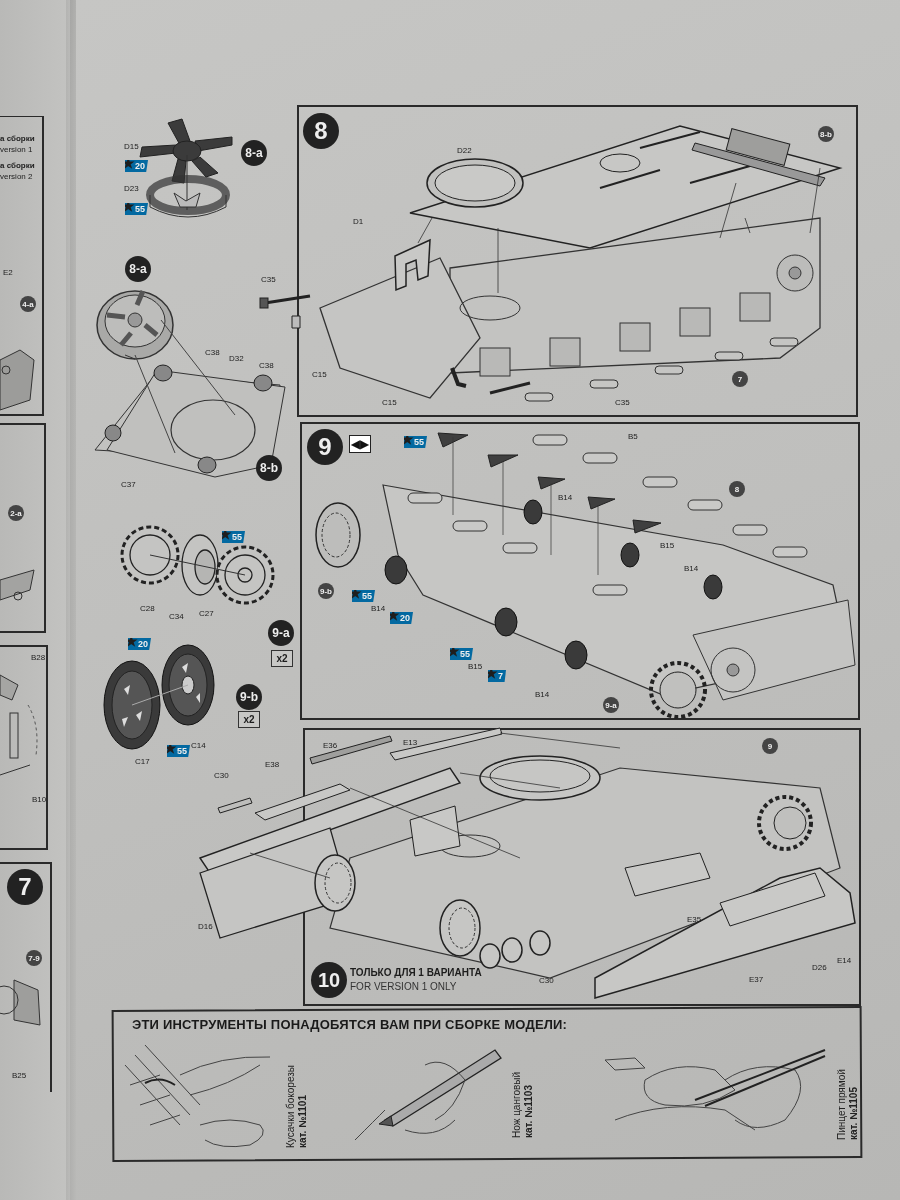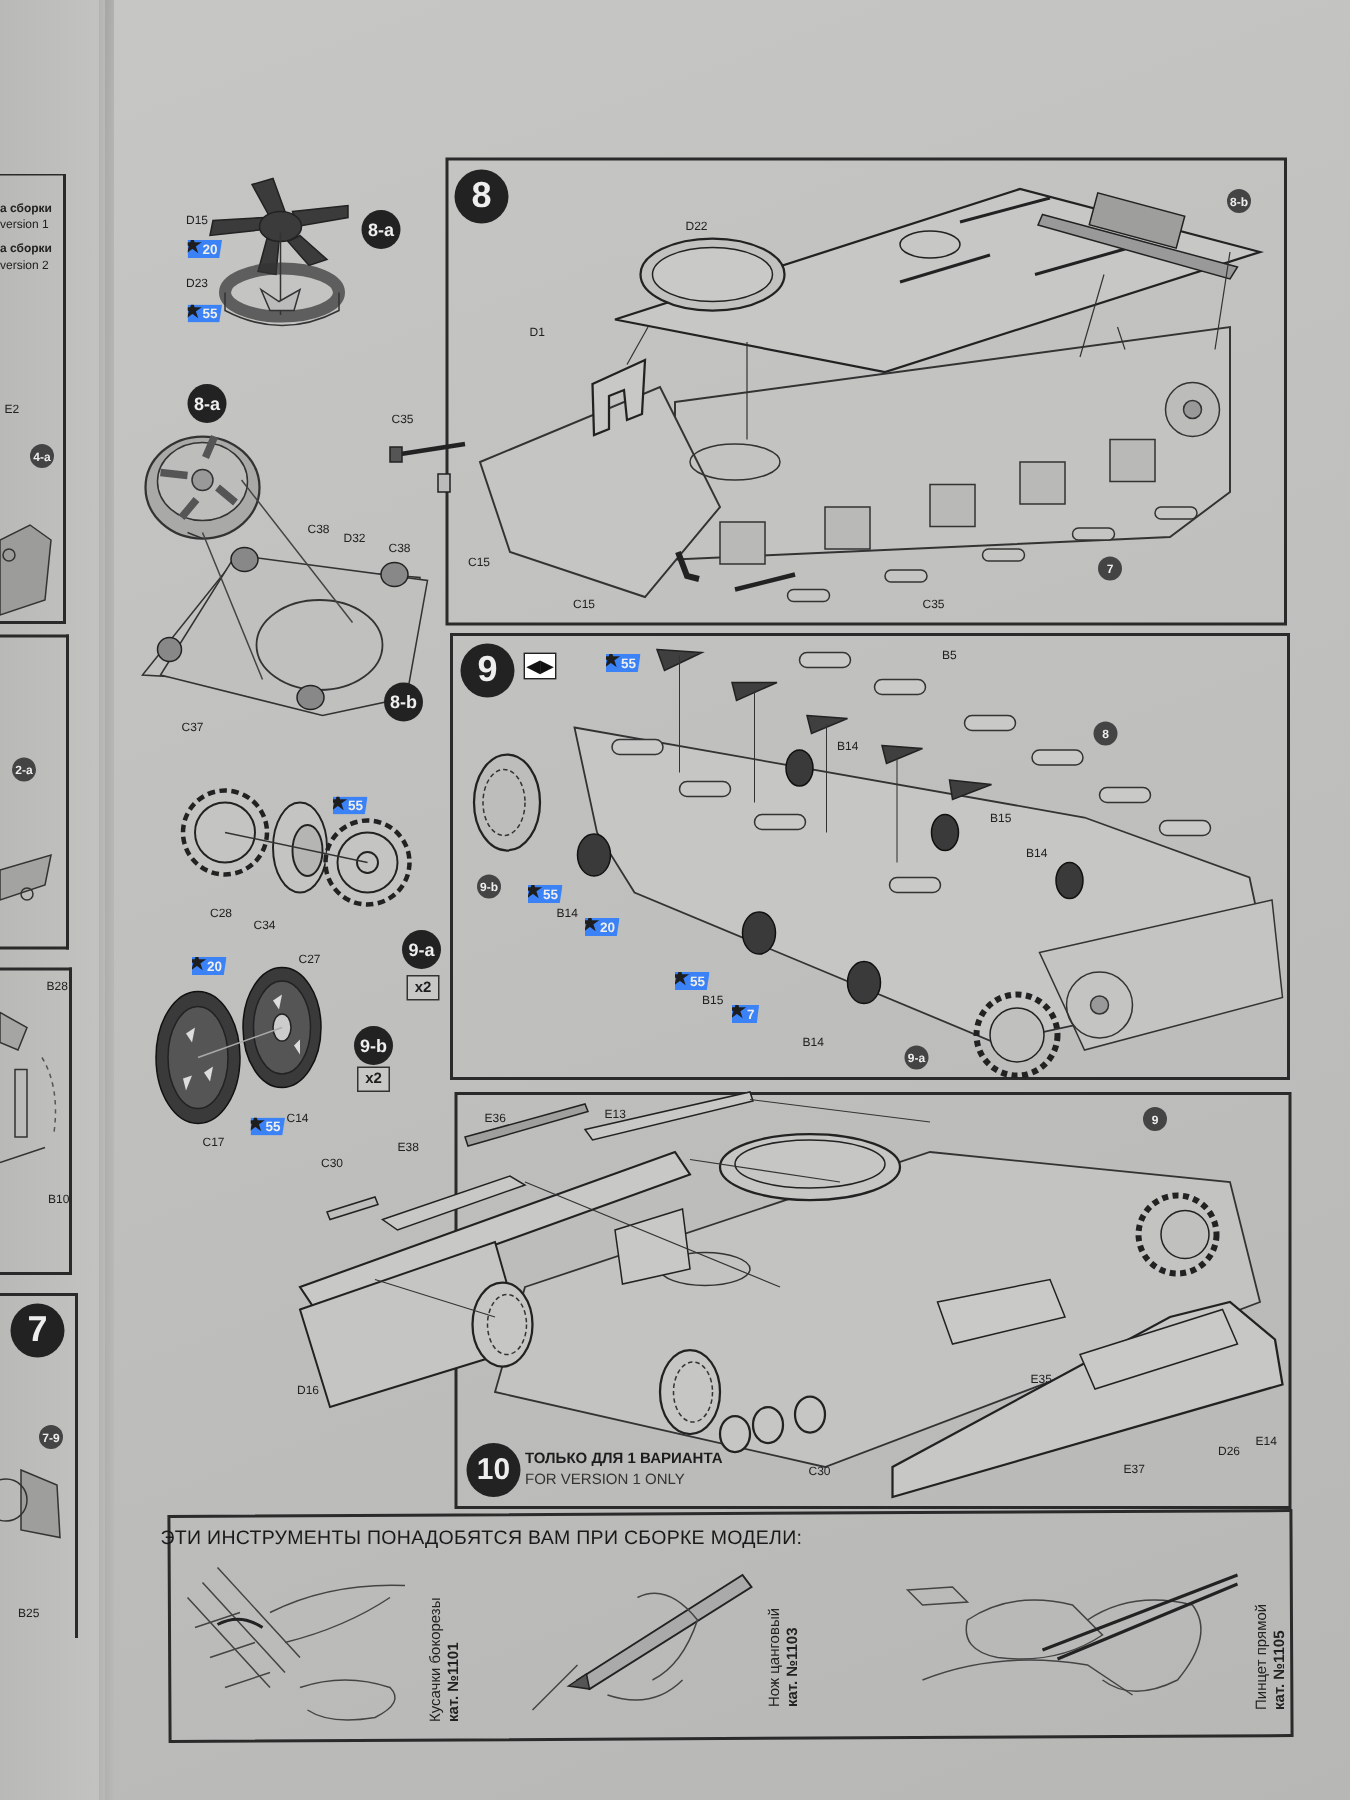--- a/index.html
+++ b/index.html
@@ -31,36 +31,36 @@
       font-family: "Liberation Sans", sans-serif;
     }
     .badge.big { width: 36px; height: 36px; font-size: 24px; }
     .badge.med { width: 26px; height: 26px; font-size: 12px; }
     .badge.small { width: 16px; height: 16px; font-size: 8px; background: #444; }
     .label {
       position: absolute; font-size: 8px; color: #222; white-space: nowrap;
       font-family: "Liberation Sans", sans-serif;
     }
     .star {
-      position: absolute; height: 12px; padding: 0 3px 0 10px; background: #3b82f6; color: #eee;
+      position: absolute; height: 12px; padding: 0 3px 0 10px; background: #0369a1; color: #eee;
       font-size: 9px; font-weight: bold; line-height: 12px;
       clip-path: polygon(0 0, 100% 0, 92% 100%, 0 100%);
     }
     .star::before {
       content: "\2605"; position: absolute; left: -3px; top: -3px; font-size: 14px; color: #1e1e1e;
     }
     .xbox {
       position: absolute; width: 22px; height: 17px; border: 1px solid #333; font-size: 10px; font-weight: bold;
       display: flex; align-items: center; justify-content: center; background: #c8c8c6;
     }
     .drawing { position: absolute; }
     svg { overflow: visible; }
     .left-text { position: absolute; font-size: 8px; color: #222; white-space: nowrap; }
     .tools-title {
-      position: absolute; left: 107px; top: 1017px; font-size: 13px; font-weight: normal; color: #1a1a1a;
+      position: absolute; left: 132px; top: 1017px; font-size: 13px; font-weight: bold; color: #1a1a1a;
       letter-spacing: 0.2px;
     }
     .tool-caption {
       position: absolute; font-size: 10px; color: #222; transform: rotate(-90deg); transform-origin: left top;
       white-space: nowrap; line-height: 12px;
     }
     .tool-caption .cat { font-weight: bold; display: block; }
     .step10-ru { position: absolute; left: 350px; top: 967px; font-size: 10px; font-weight: bold; }
     .step10-en { position: absolute; left: 350px; top: 981px; font-size: 10px; color: #333; }
     .sym-icon {
@@ -164,21 +164,21 @@
     <ellipse cx="85" cy="52" rx="10" ry="17" fill="#b5b5b3"></ellipse>
     <circle cx="125" cy="60" r="28" stroke-dasharray="5 3" stroke-width="3"></circle>
     <circle cx="125" cy="60" r="20"></circle>
     <circle cx="125" cy="60" r="7"></circle>
   </g>
   <line x1="30" y1="40" x2="125" y2="60" stroke="#333"></line>
 </svg>
 <div class="star" style="left:222px; top:531px;">55</div>
 <div class="label" style="left:140px; top:604px;">C28</div>
 <div class="label" style="left:169px; top:612px;">C34</div>
-<div class="label" style="left:199px; top:609px;margin-top:26px;">C27</div>
+<div class="label" style="left:199px; top:609px;">C27</div>
 <div class="badge med" style="left:268px; top:620px;">9-a</div>
 <div class="xbox" style="left:271px; top:650px;">x2</div>
 
 <div class="star" style="left:128px; top:638px;">20</div>
 <svg class="drawing" style="left:100px;top:645px;" width="120" height="110">
   <ellipse cx="32" cy="60" rx="28" ry="44" fill="#3a3a3a" stroke="#111"></ellipse>
   <ellipse cx="32" cy="60" rx="20" ry="34" fill="#555" stroke="#222"></ellipse>
   <ellipse cx="88" cy="40" rx="26" ry="40" fill="#3a3a3a" stroke="#111"></ellipse>
   <ellipse cx="88" cy="40" rx="19" ry="31" fill="#555" stroke="#222"></ellipse>
   <ellipse cx="88" cy="40" rx="6" ry="9" fill="#ccc" stroke="#222"></ellipse>

